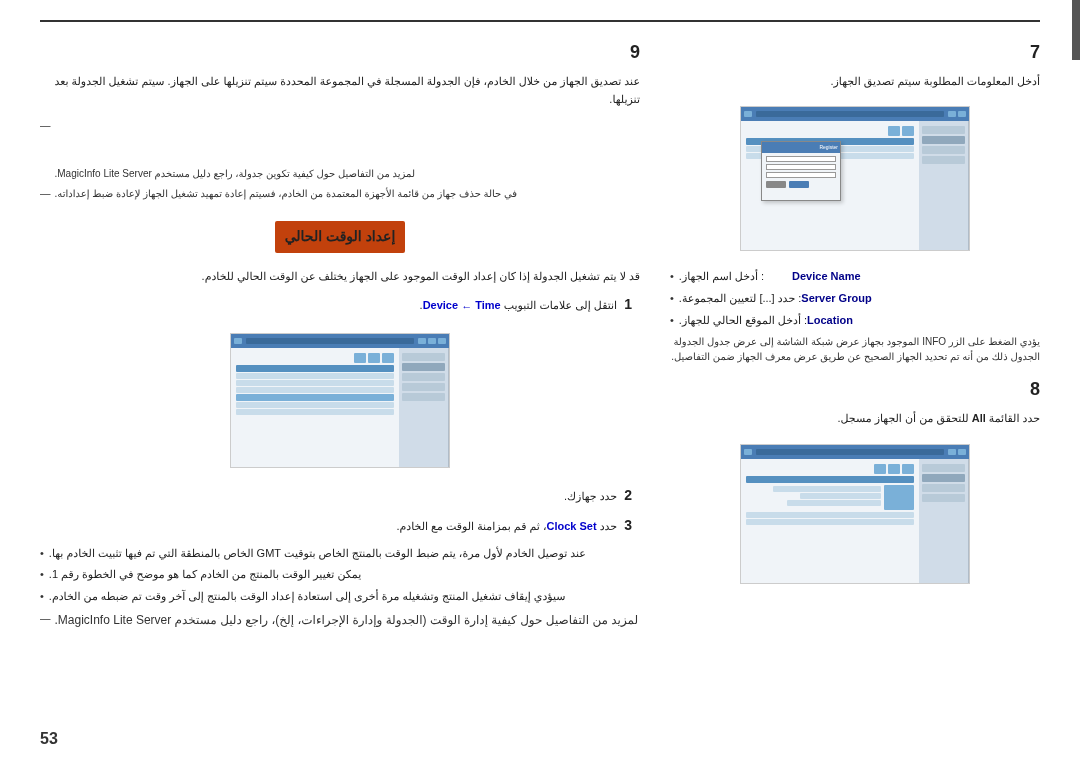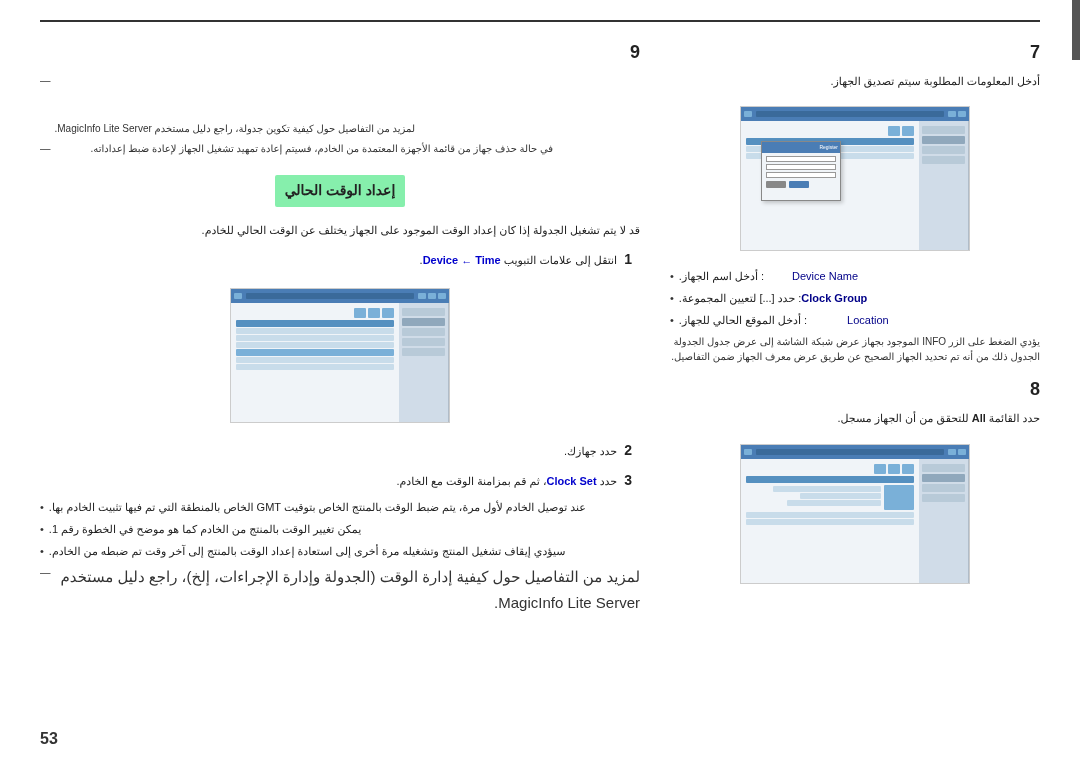--- a/index.html
+++ b/index.html
@@ -62,21 +62,21 @@
       color: #222;
       margin-bottom: 4px;
     }
 
     .step-text {
       margin-bottom: 8px;
       line-height: 1.7;
     }
 
     .section-title {
-      background: #86efac;
+      background: #c2410c;
       font-size: 14px;
       font-weight: bold;
       padding: 4px 10px;
       display: inline-block;
       margin: 8px 0;
       border-radius: 2px;
     }
 
     .sub-step {
       margin: 6px 8px;
@@ -240,23 +240,23 @@
     
     .scrollbar-right {
       position: absolute;
       top: 0;
       right: 0;
       width: 8px;
       height: 60px;
       background: #555;
     }
 
-    .device-name-label { color: #000088; font-weight: normal; padding-left: 28px; }
+    .device-name-label { color: #000088; font-weight: bold; padding-left: 28px; }
     .device-group-label { color: #000088; font-weight: bold; }
-    .location-label { color: #000088; font-weight: normal; margin-left: 40px; }
+    .location-label { color: #000088; font-weight: bold; }
 
     .screen-top-icons {
       display: flex;
       gap: 2px;
       margin-bottom: 2px;
     }
 
     .icon-box {
       width: 12px;
       height: 10px;
@@ -284,26 +284,27 @@
 
 <div class="page-container">
   <div class="top-line"></div>
 
   <div class="content-area">
 
     <div class="left-col">
 
       <div>
         <div class="step-number">9</div>
+        <div class="step-text">عند تصديق الجهاز من خلال الخادم، فإن الجدولة المسجلة في المجموعة المحددة سيتم تنزيلها على الجهاز. سيتم تشغيل الجدولة بعد تنزيلها.</div>
         <div class="note-line">
           <span style="font-size:10px; color:#333;margin-top:48px;">لمزيد من التفاصيل حول كيفية تكوين جدولة، راجع دليل مستخدم <span style="direction:ltr; display:inline-block;">MagicInfo Lite Server</span>.</span>
           <span class="dash">—</span>
         </div>
         <div class="note-line">
-          <span style="font-size:10px; color:#333;margin-left:36px;">في حالة حذف جهاز من قائمة الأجهزة المعتمدة من الخادم، فسيتم إعادة تمهيد تشغيل الجهاز لإعادة ضبط إعداداته.</span>
+          <span style="font-size:10px; color:#333;">في حالة حذف جهاز من قائمة الأجهزة المعتمدة من الخادم، فسيتم إعادة تمهيد تشغيل الجهاز لإعادة ضبط إعداداته.</span>
           <span class="dash">—</span>
         </div>
       </div>
 
       <div style="text-align:center; margin: 10px 0 6px 0;">
         <span class="section-title">إعداد الوقت الحالي</span>
       </div>
 
       <div class="step-text">قد لا يتم تشغيل الجدولة إذا كان إعداد الوقت الموجود على الجهاز يختلف عن الوقت الحالي للخادم.</div>
 
@@ -366,21 +367,21 @@
           <span>يمكن تغيير الوقت بالمنتج من الخادم كما هو موضح في الخطوة رقم 1.</span>
           <span class="bullet-dot">•</span>
         </div>
         <div class="bullet-item">
           <span>سيؤدي إيقاف تشغيل المنتج وتشغيله مرة أخرى إلى استعادة إعداد الوقت بالمنتج إلى آخر وقت تم ضبطه من الخادم.</span>
           <span class="bullet-dot">•</span>
         </div>
       </div>
 
       <div class="note-line">
-        <span style="font-size:15px; color:#333;">لمزيد من التفاصيل حول كيفية إدارة الوقت (الجدولة وإدارة الإجراءات، إلخ)، راجع دليل مستخدم <span style="direction:ltr; display:inline-block;">MagicInfo Lite Server</span>.</span>
+        <span style="font-size:12px; color:#333;">لمزيد من التفاصيل حول كيفية إدارة الوقت (الجدولة وإدارة الإجراءات، إلخ)، راجع دليل مستخدم <span style="direction:ltr; display:inline-block;">MagicInfo Lite Server</span>.</span>
         <span class="dash">—</span>
       </div>
 
     </div>
 
     <div class="right-col">
 
       <div>
         <div class="step-number">7</div>
         <div class="step-text">أدخل المعلومات المطلوبة سيتم تصديق الجهاز.</div>
@@ -423,21 +424,21 @@
             </div>
           </div>
         </div>
 
         <div>
           <div class="bullet-item">
             <span><span class="device-name-label">Device Name</span>: أدخل اسم الجهاز.</span>
             <span class="bullet-dot">•</span>
           </div>
           <div class="bullet-item">
-            <span><span class="device-group-label">Clock Group</span>: حدد [...] لتعيين المجموعة.</span>
+            <span><span class="device-group-label">Server Group</span>: حدد [...] لتعيين المجموعة.</span>
             <span class="bullet-dot">•</span>
           </div>
           <div class="bullet-item">
             <span><span class="location-label">Location</span>: أدخل الموقع الحالي للجهاز.</span>
             <span class="bullet-dot">•</span>
           </div>
         </div>
 
         <div class="info-note">
           يؤدي الضغط على الزر INFO الموجود بجهاز عرض شبكة الشاشة إلى عرض جدول الجدولة الجدول ذلك من أنه تم تحديد الجهاز الصحيح عن طريق عرض معرف الجهاز ضمن التفاصيل.

